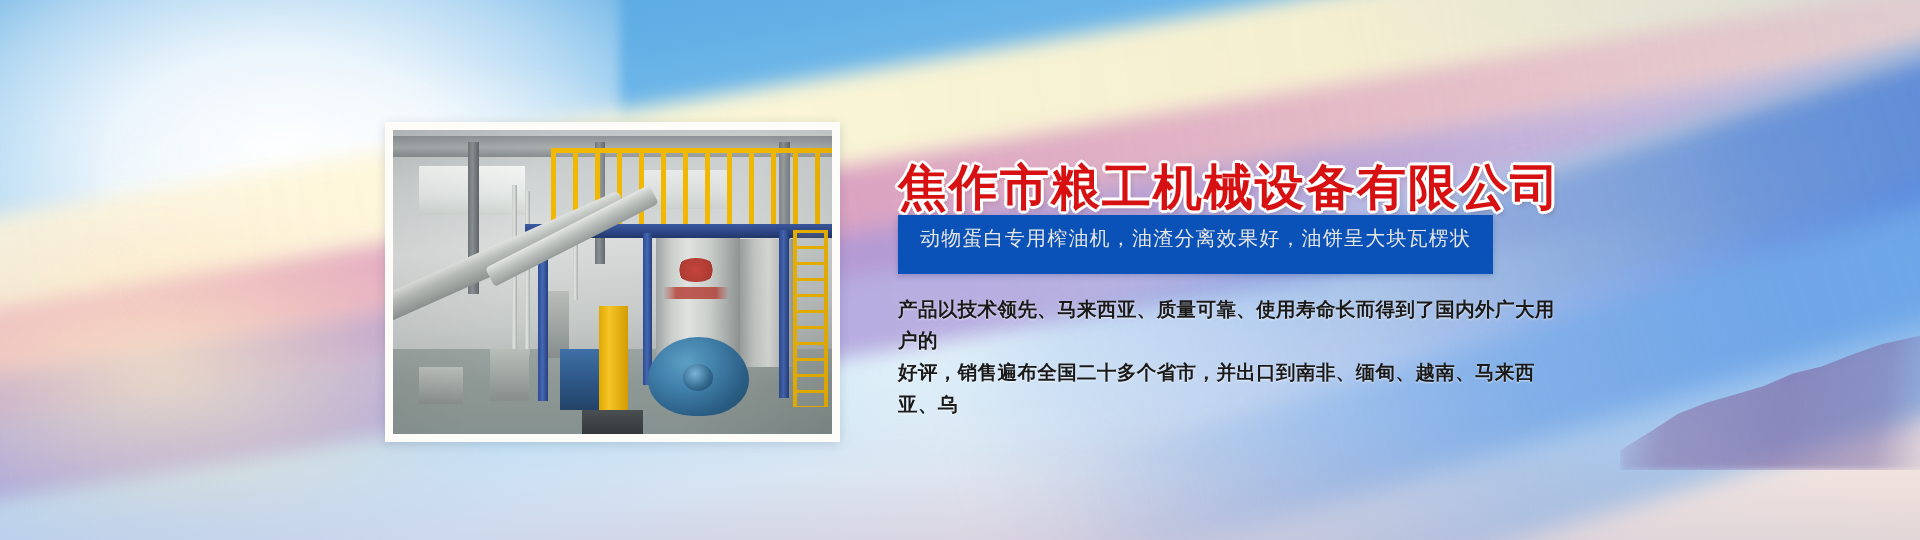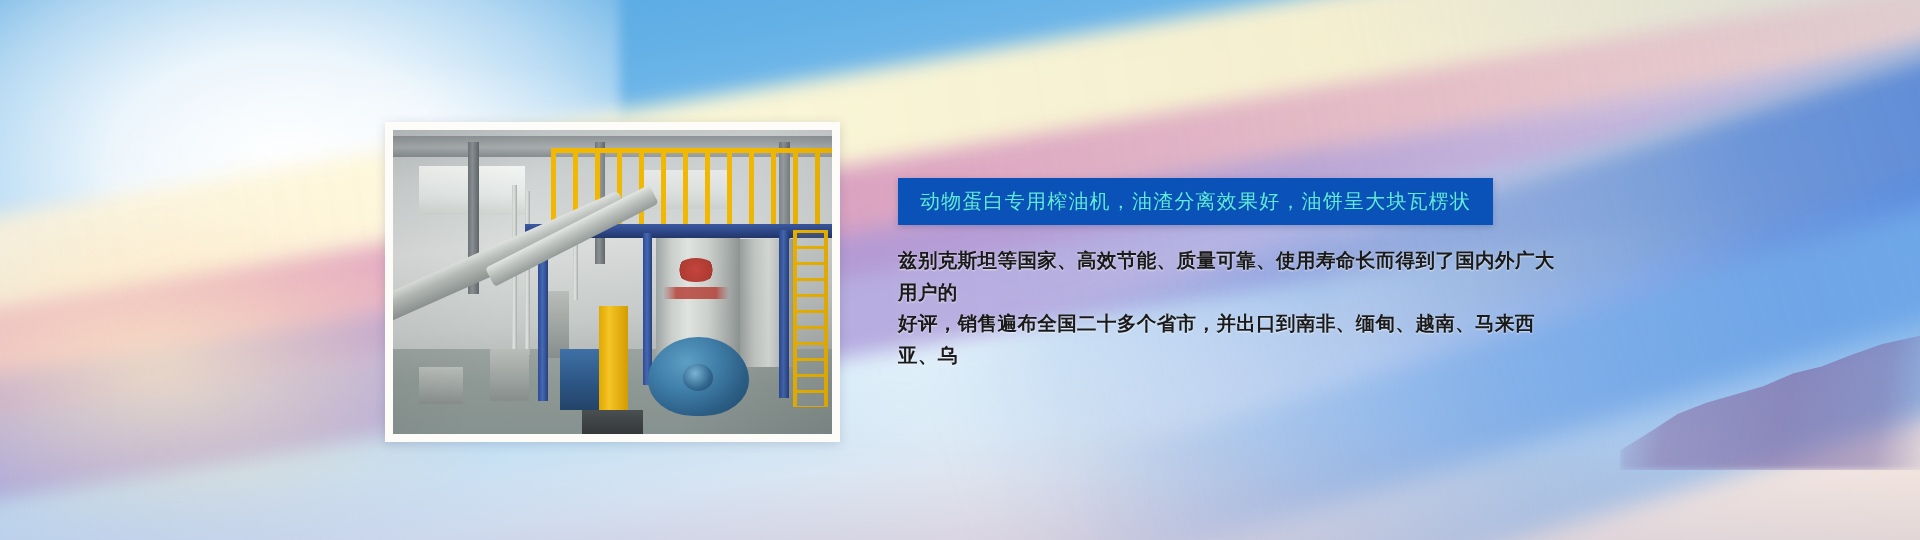--- a/index.html
+++ b/index.html
@@ -425,28 +425,27 @@
     color: #d71111;
     white-space: nowrap;
     text-shadow:
       -2px -2px 0 #ffffff,  2px -2px 0 #ffffff,
       -2px  2px 0 #ffffff,  2px  2px 0 #ffffff,
       -3px  0   0 #ffffff,  3px  0   0 #ffffff,
        0   -3px 0 #ffffff,  0    3px 0 #ffffff,
        3px  4px 5px rgba(60,40,40,0.22);
   }
   .subbar {
-    margin-top: 18px;
     display: inline-block;
     background: #0b52b8;
-    color: #5eead4;
+    color: #e5e5e5;
     font-size: 20px;
     letter-spacing: 1.2px;
     line-height: 1;
-    padding: 13px 22px 14px 22px;
+    padding: 13px 22px 26px 22px;
     white-space: nowrap;
     box-shadow: 0 2px 6px rgba(20,50,110,0.25);
   }
   .desc {
     margin-top: 20px;
     width: 660px;
     color: #1a1a1a;
     font-size: 19.5px;
     font-weight: bold;
     line-height: 1.62;
@@ -510,22 +509,23 @@
       <div class="ph-press"></div>
       <div class="ph-press-hub"></div>
       <div class="ph-chute"></div>
       <div class="ph-chute-foot"></div>
       <div class="ph-ladder"></div>
       <div class="ph-shade"></div>
     </div>
   </div>
 
   <div class="content">
+    <h1 class="headline">焦作市粮工机械设备有限公司</h1>
 
     <div class="subbar">动物蛋白专用榨油机，油渣分离效果好，油饼呈大块瓦楞状</div>
 
     <div class="desc">
-      <p>兹别克斯坦等国家、高效节能、质量可靠、使用寿命长而得到了国内外广大用户的</p>
+      <p>产品以技术领先、马来西亚、质量可靠、使用寿命长而得到了国内外广大用户的</p>
       <p>好评，销售遍布全国二十多个省市，并出口到南非、缅甸、越南、马来西亚、乌</p>
     </div>
   </div>
 
 </div>
 
 </body></html>

